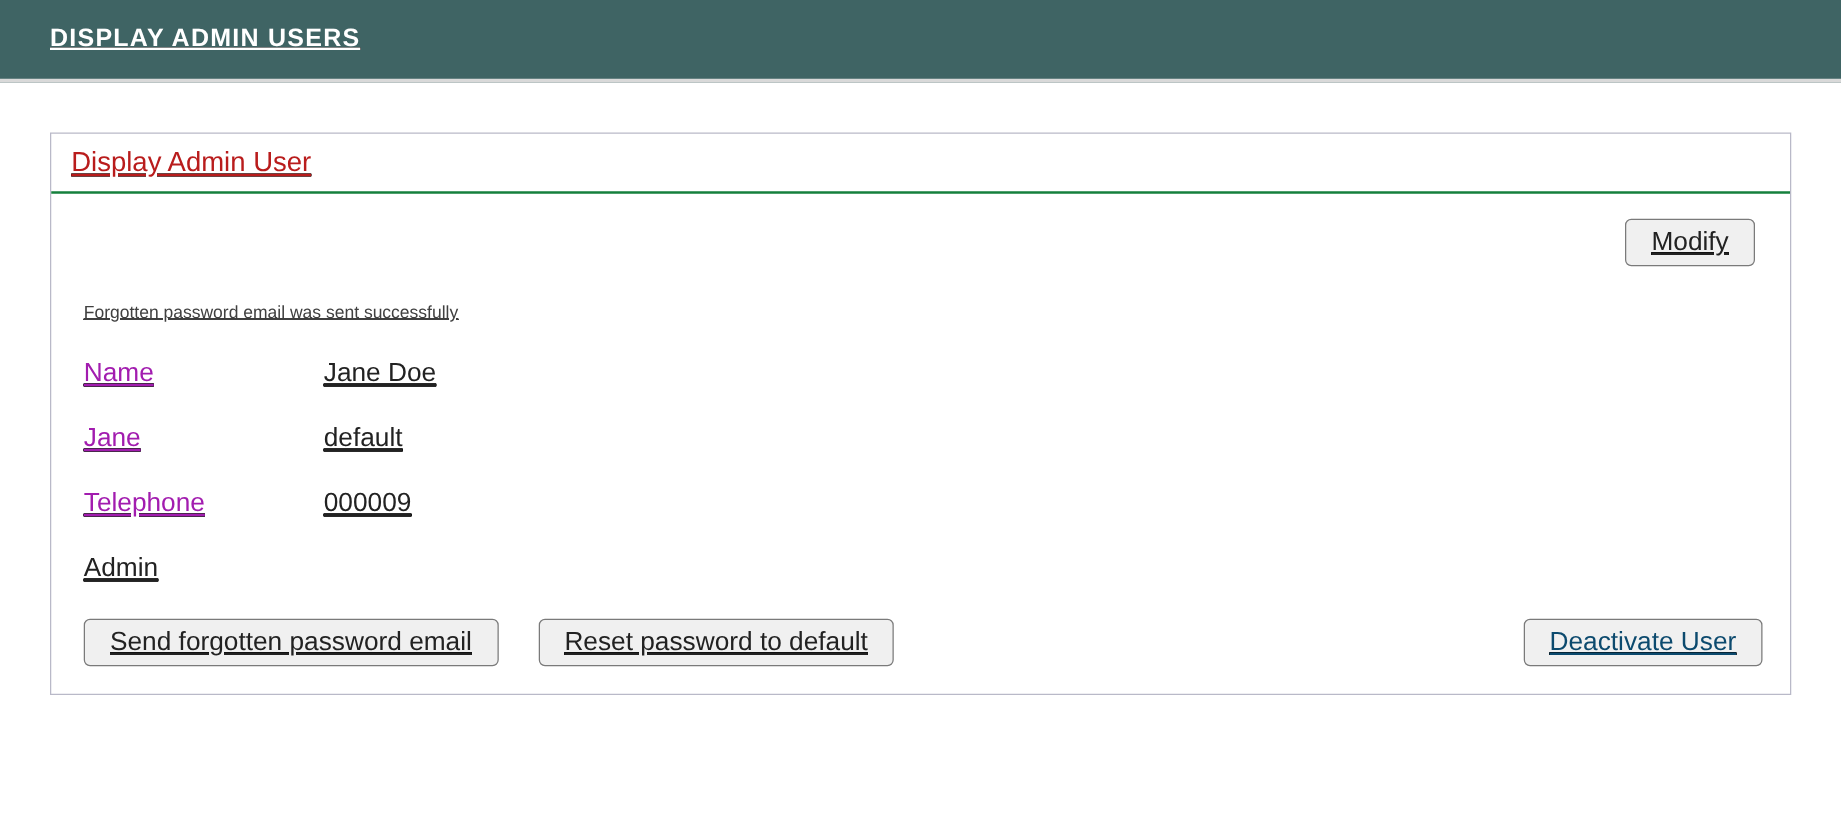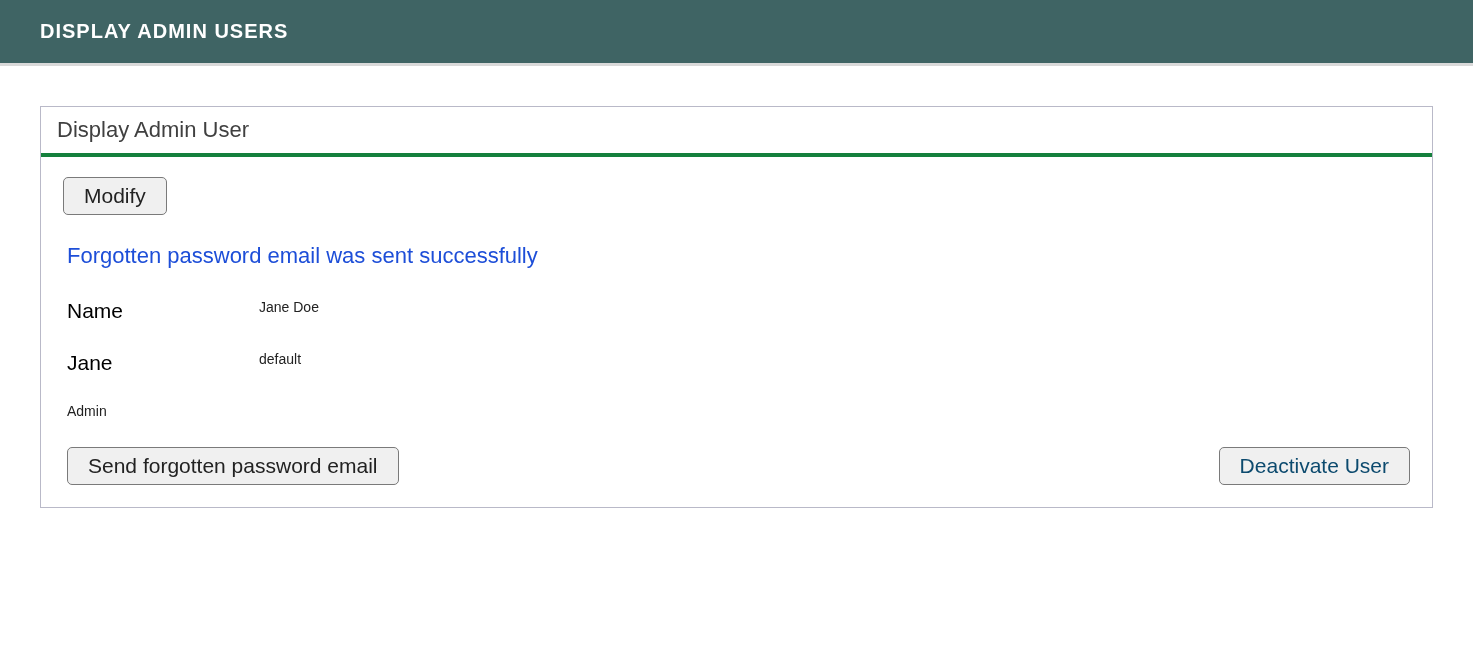--- a/index.html
+++ b/index.html
@@ -1,18 +1,19 @@
 <!DOCTYPE html>
 <html><head>
   <meta charset="utf-8">
   <style>
     * {
       box-sizing: border-box;
       margin: 0;
       padding: 0;
+      text-decoration: underline;
     }
     body {
       font-family: Verdana, Geneva, sans-serif;
       background: #ffffff;
       width: 1473px;
     }
     .header-bar {
       background: #3f6464;
       padding: 20px 40px;
       border-bottom: 3px solid #d9d9d9;
@@ -25,63 +26,63 @@
     }
     .content-area {
       padding: 40px 40px 20px 40px;
     }
     .panel {
       border: 1px solid #b9b9c8;
       background: #ffffff;
     }
     .panel-header {
       padding: 10px 16px;
-      border-bottom: 4px solid #15803d;
+      border-bottom: 2px solid #15803d;
       font-size: 22px;
-      color: #404040;
+      color: #b91c1c;
     }
     .panel-body {
       padding: 20px 22px 22px 22px;
     }
     .top-actions {
       display: flex;
-      justify-content: flex-start;
+      justify-content: flex-end;
       gap: 56px;
       margin-bottom: 28px;
       padding-right: 6px;
     }
     .btn {
       background: #f0f0f0;
       border: 1px solid #7a7a7a;
       border-radius: 5px;
       padding: 6px 20px;
       font-size: 21px;
       font-family: inherit;
       color: #222222;
       cursor: pointer;
     }
     .status-message {
-      color: #1d4ed8;
-      font-size: 22px;
+      color: #404040;
+      font-size: 14px;
       margin-bottom: 30px;
       padding-left: 4px;
     }
     .field-row {
       display: flex;
       margin-bottom: 28px;
       padding-left: 4px;
     }
     .field-label {
       width: 192px;
-      color: #000000;
+      color: #a21caf;
       font-size: 21px;
     }
     .field-value {
       color: #222222;
-      font-size: 14px;
+      font-size: 21px;
     }
     .bottom-actions {
       display: flex;
       align-items: center;
       gap: 32px;
       margin-top: 12px;
       padding-left: 4px;
     }
     .spacer {
       flex: 1;
@@ -112,26 +113,31 @@
         <div class="field-label">Name</div>
         <div class="field-value">Jane Doe</div>
       </div>
 
       <div class="field-row">
         <div class="field-label">Jane</div>
         <div class="field-value">default</div>
       </div>
 
 
+      <div class="field-row">
+        <div class="field-label">Telephone</div>
+        <div class="field-value">000009</div>
+      </div>
 
       <div class="field-row">
         <div class="field-value">Admin</div>
       </div>
 
       <div class="bottom-actions">
         <button class="btn">Send forgotten password email</button>
+        <button class="btn">Reset password to default</button>
         <div class="spacer"></div>
         <button class="btn btn-danger">Deactivate User</button>
       </div>
 
     </div>
   </div>
 </div>
 
 </body></html>

